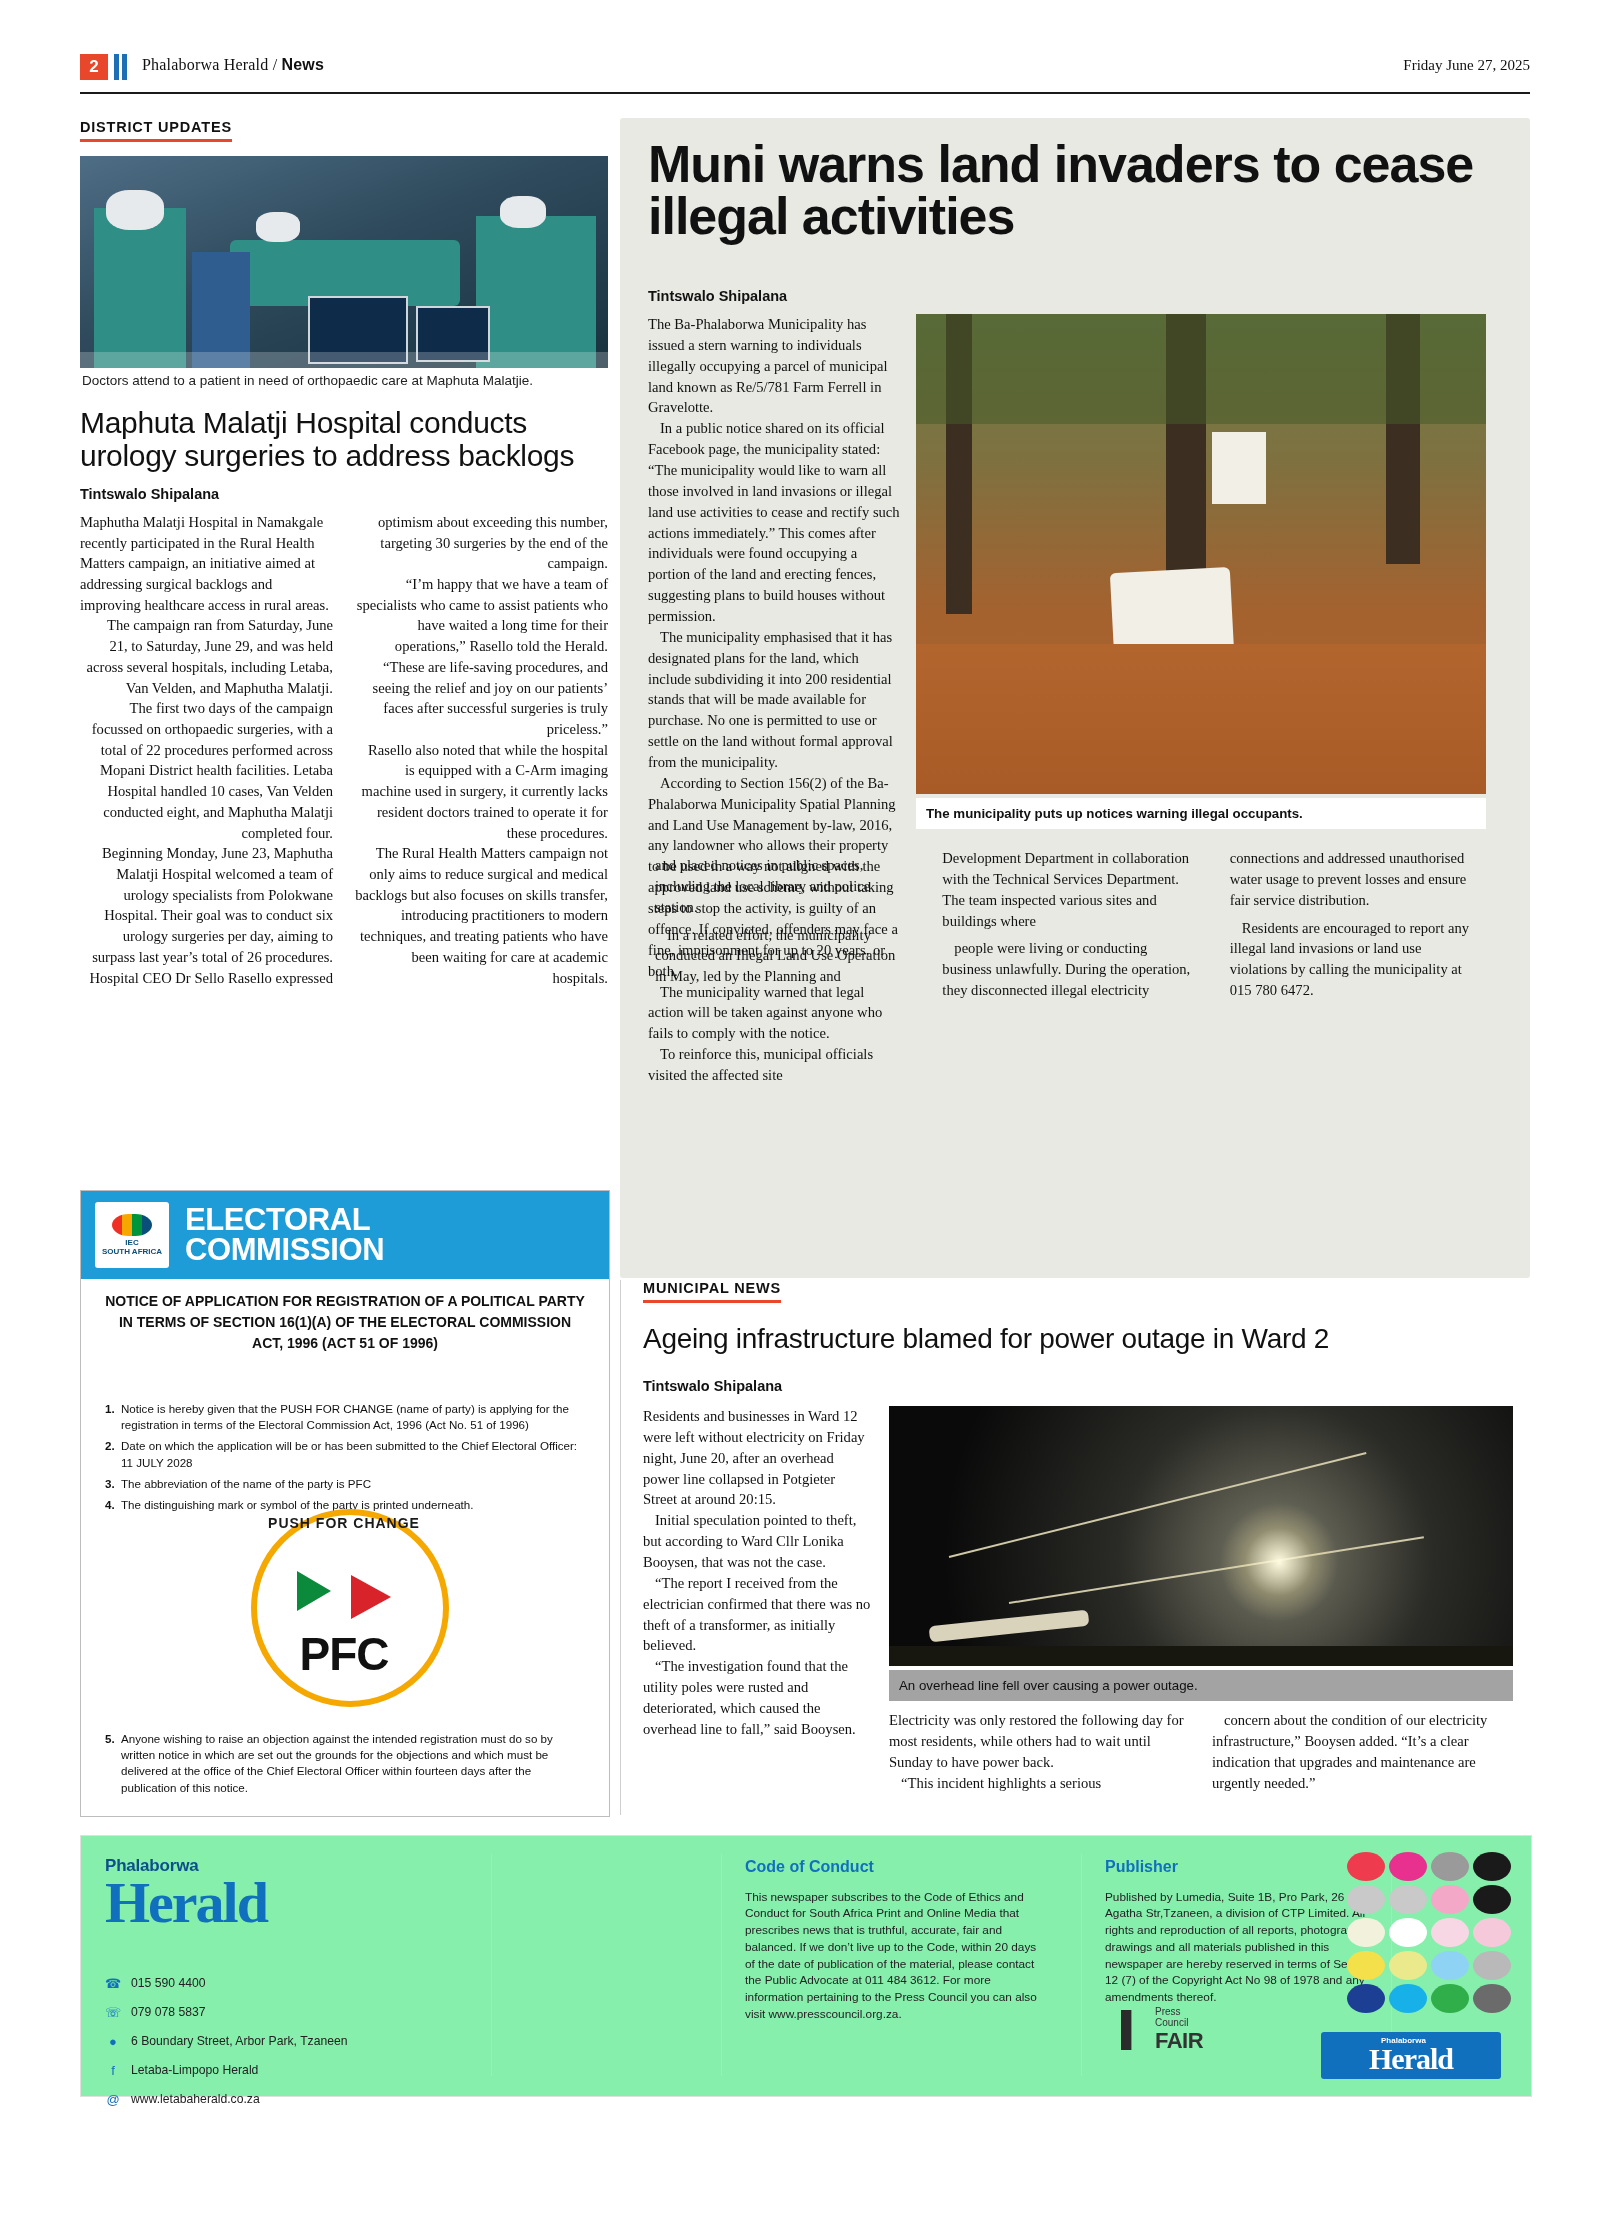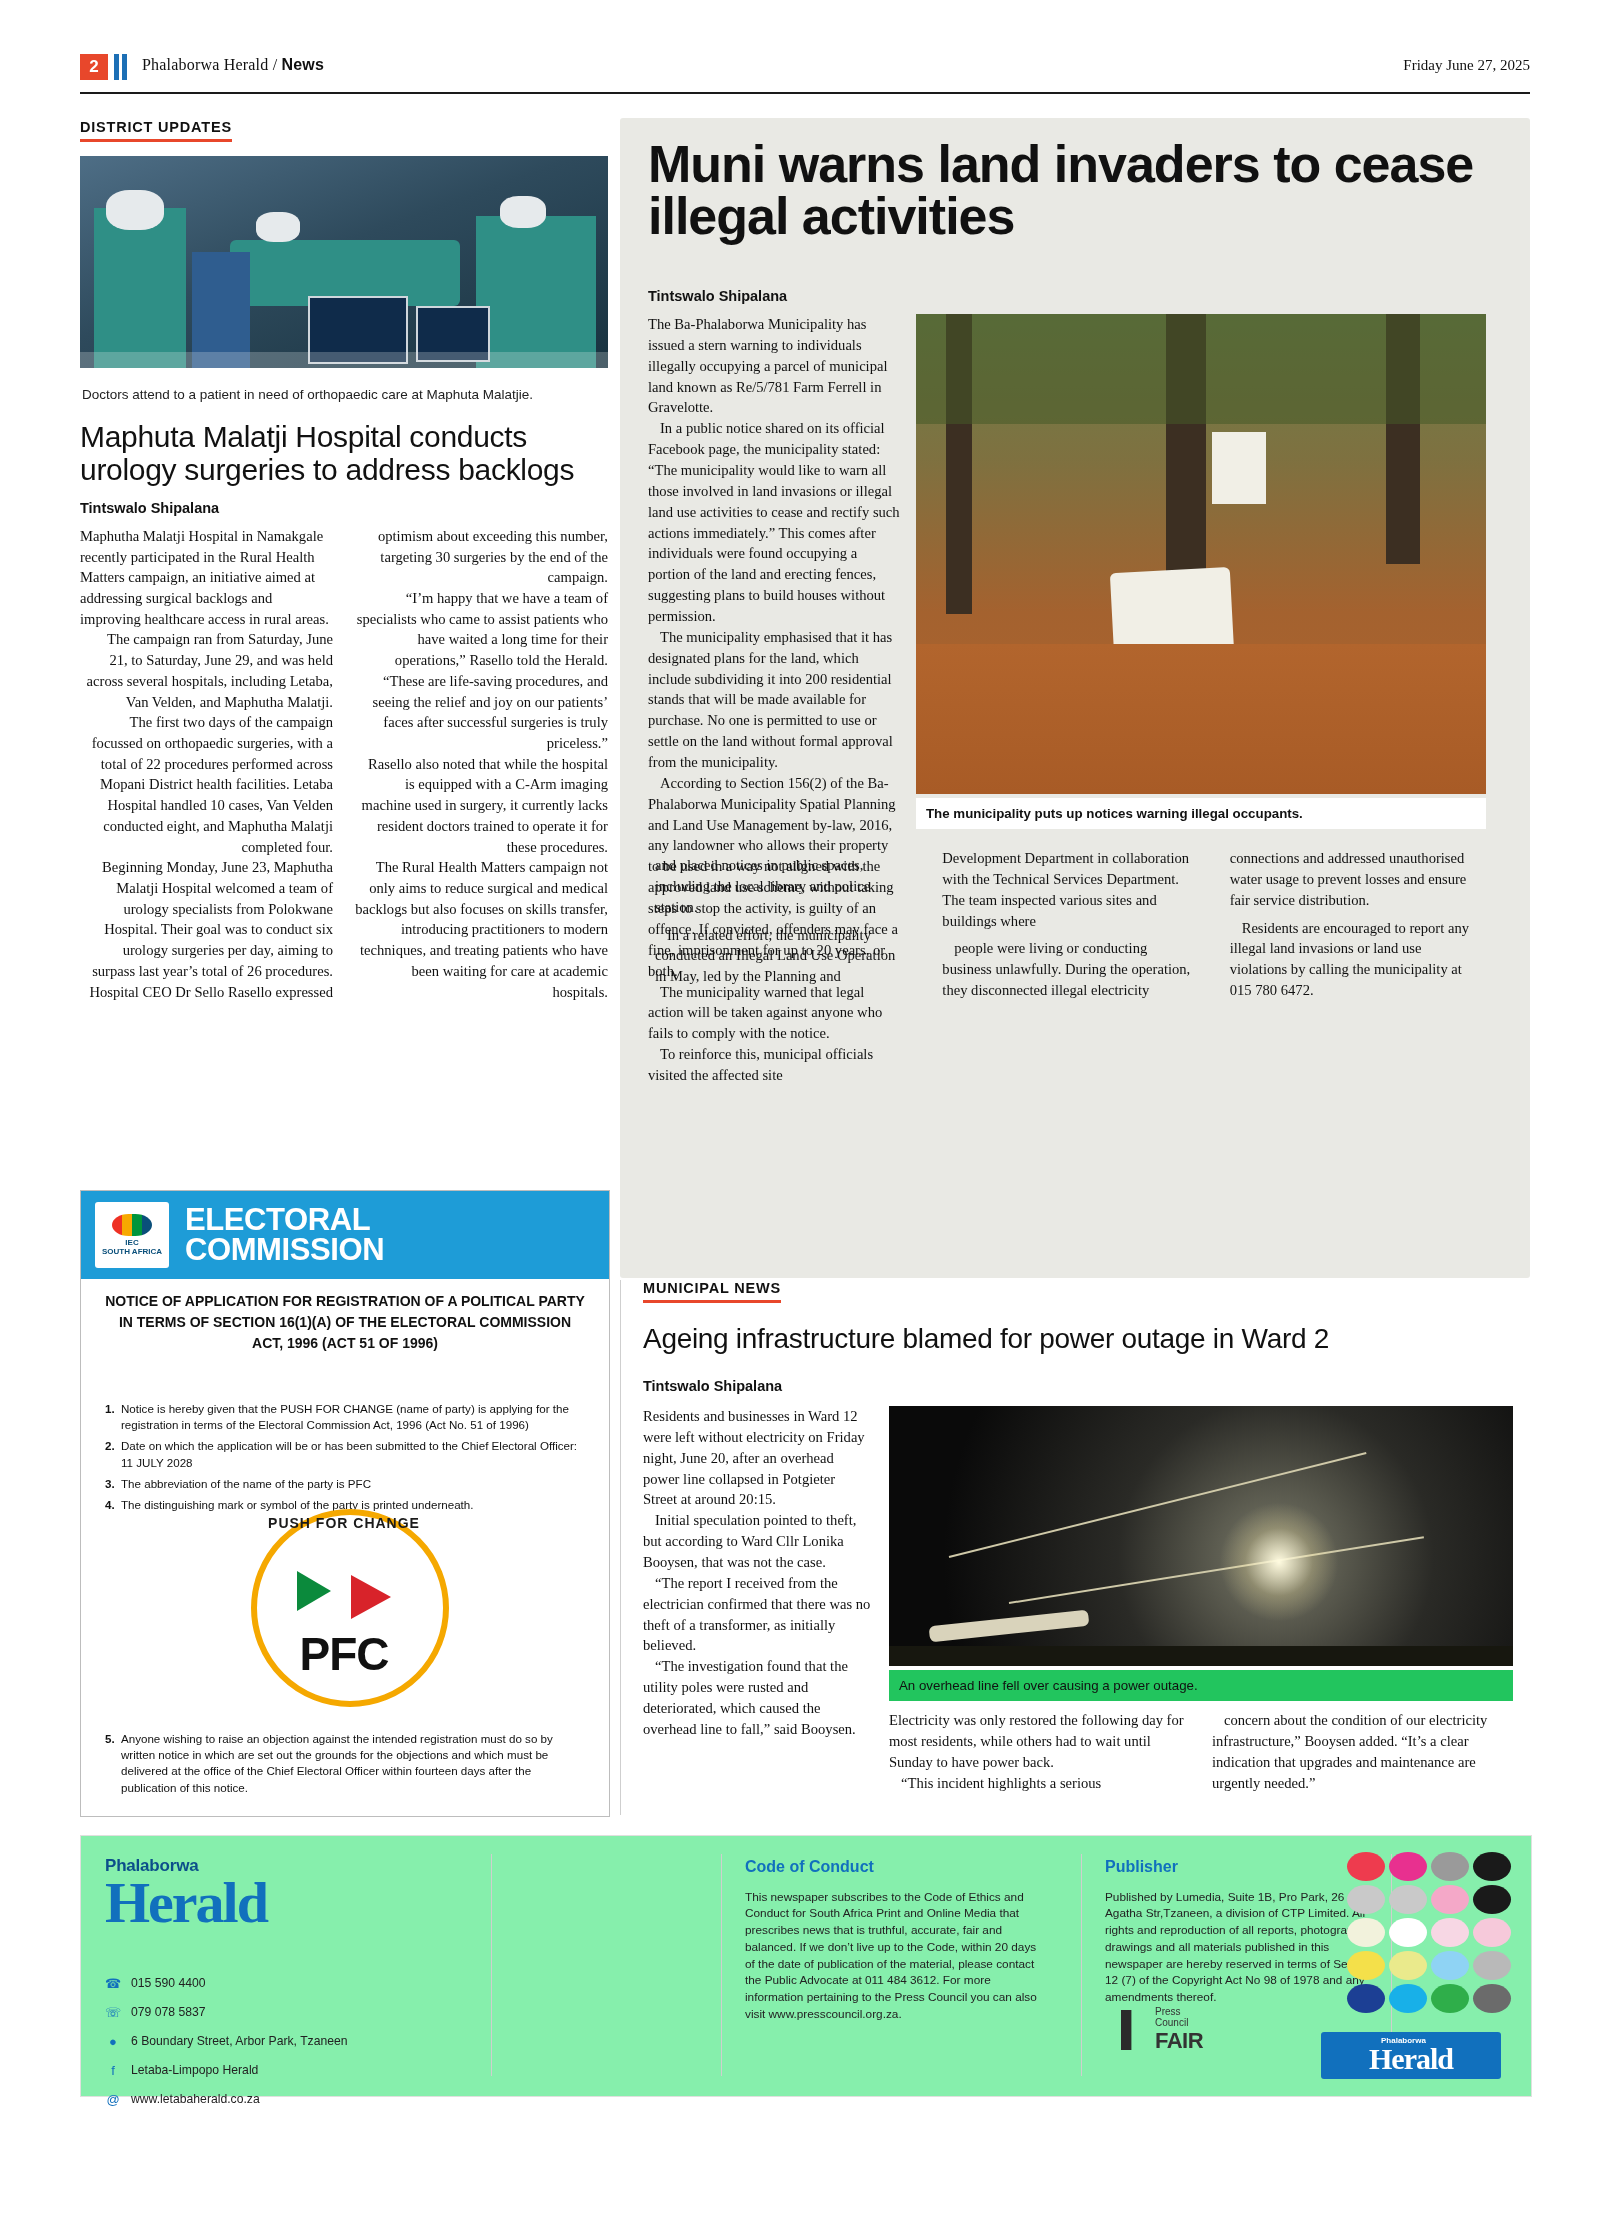--- a/index.html
+++ b/index.html
@@ -45,21 +45,21 @@
     color:#111; padding-bottom:4px; border-bottom:3px solid #e8472b;
     display:inline-block;
   }
 
   
   .leftcol { position:absolute; left:80px; top:118px; width:528px; }
   .photo {
     background:#2b3a4a; position:relative; overflow:hidden;
   }
   .cap {
-    font-size:13.5px; line-height:1.32; color:#222; padding:18px 2px 0 2px;
+    font-size:13.5px; line-height:1.32; color:#222; padding:4px 2px 0 2px;
     font-family:"Liberation Sans", sans-serif;
   }
   .headline-left {
     font-size:30px; line-height:1.1; font-weight:normal; color:#111;
     letter-spacing:-0.3px; margin:16px 0 14px 0;
     font-family:"Liberation Sans", sans-serif;
   }
   .byline { font-size:14.5px; font-weight:bold; margin-bottom:10px; }
   .cols2 {
     column-count:2; column-gap:22px; font-family:"Liberation Serif", serif;
@@ -179,21 +179,21 @@
     position:absolute; left:22px; top:126px; width:228px;
     font-family:"Liberation Serif", serif; font-size:14.6px; line-height:1.43;
   }
   .muni-col1 p { margin:0; }
   .muni-col1 p + p { text-indent:12px; }
   .muni-photo {
     position:absolute; left:268px; top:126px; width:624px; height:260px;
     background:#0b0f14; overflow:hidden;
   }
   .muni-photo-cap {
-    position:absolute; left:268px; top:390px; width:624px; background:#22c55e;
+    position:absolute; left:268px; top:390px; width:624px; background:#a3a3a3;
     padding:8px 10px; box-sizing:border-box; font-size:13.3px; color:#111;
   }
   .muni-lower {
     position:absolute; left:268px; top:430px; width:624px;
     column-count:2; column-gap:22px;
     font-family:"Liberation Serif", serif; font-size:14.6px; line-height:1.43;
   }
   .muni-lower p { margin:0; }
   .muni-lower p + p { text-indent:12px; }
 

